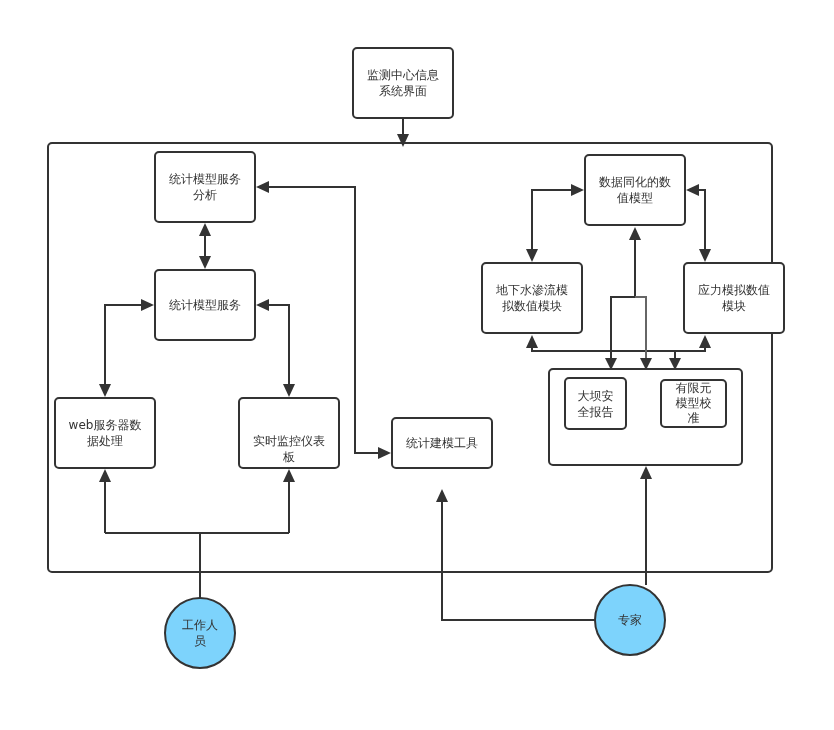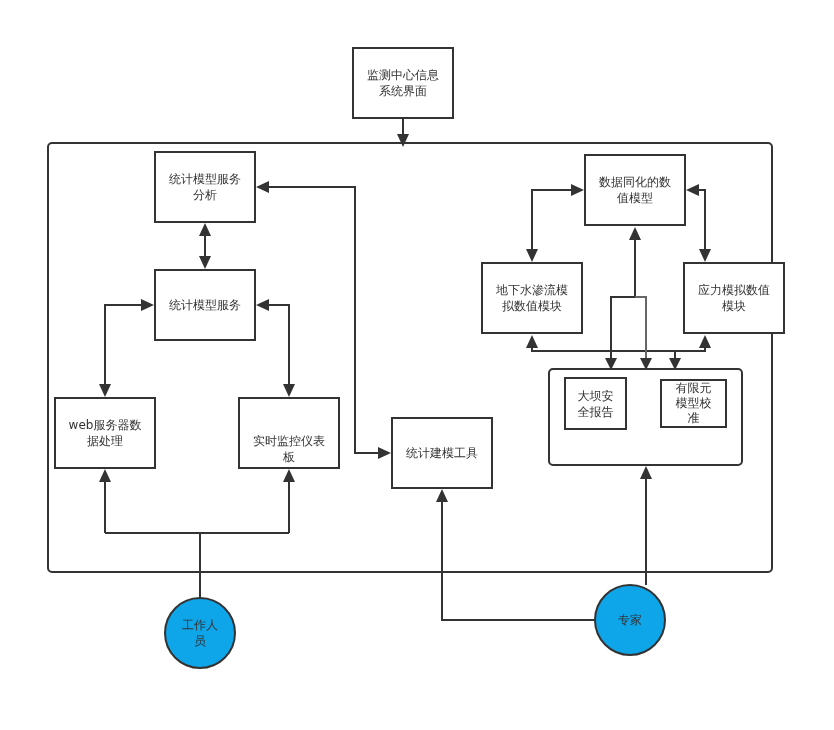--- a/index.html
+++ b/index.html
@@ -1,27 +1,27 @@
 <!DOCTYPE html>
 <html><head>
   <meta charset="utf-8">
   <style>
     html, body { margin: 0; padding: 0; background: #ffffff; }
     body { width: 834px; height: 730px; position: relative; overflow: hidden;
            font-family: "DejaVu Sans", "Liberation Sans", sans-serif; }
     svg#diagram { position: absolute; left: 0; top: 0; }
     .node { position: absolute; box-sizing: border-box; border: 2px solid #333333;
-            border-radius: 0; background: #ffffff; display: flex; align-items: center;
+            border-radius: 5px; background: #ffffff; display: flex; align-items: center;
             justify-content: center; text-align: center; color: #333333; font-size: 12px;
             line-height: 16px; padding: 2px 6px; }
     .node span { white-space: pre-line; }
     .container { position: absolute; box-sizing: border-box; border: 2px solid #333333;
                  border-radius: 5px; background: transparent; }
     .circle { position: absolute; box-sizing: border-box; border: 2px solid #333333;
-              border-radius: 50%; background: #0ea5e9; display: flex; align-items: center;
+              border-radius: 50%; background: #7dd3fc; display: flex; align-items: center;
               justify-content: center; text-align: center; color: #333333; font-size: 12px;
               line-height: 16px; }
     .circle span { white-space: pre-line; }
     .line { stroke: #333333; stroke-width: 2; fill: none; }
     .line-grey { stroke: #666666; stroke-width: 2; fill: none; }
     .arrowhead { fill: #333333; }
   </style>
 </head>
 <body>
 
@@ -96,21 +96,21 @@
 </div>
 <div class="node" style="left:54px; top:397px; width:102px; height:72px;">
   <span>web服务器数
 据处理</span>
 </div>
 <div class="node" style="left:238px; top:397px; width:102px; height:72px;align-items:flex-end;">
   <span>实时监控仪表
 板</span>
 </div>
 
-<div class="node" style="left:391px; top:417px; width:102px; height:72px;">
+<div class="node" style="left:391px; top:417px; width:102px; height:52px;">
   <span>统计建模工具</span>
 </div>
 
 <div class="node" style="left:584px; top:154px; width:102px; height:72px;">
   <span>数据同化的数
 值模型</span>
 </div>
 <div class="node" style="left:481px; top:262px; width:102px; height:72px;justify-content:center;">
   <span>地下水渗流模
 拟数值模块</span>

